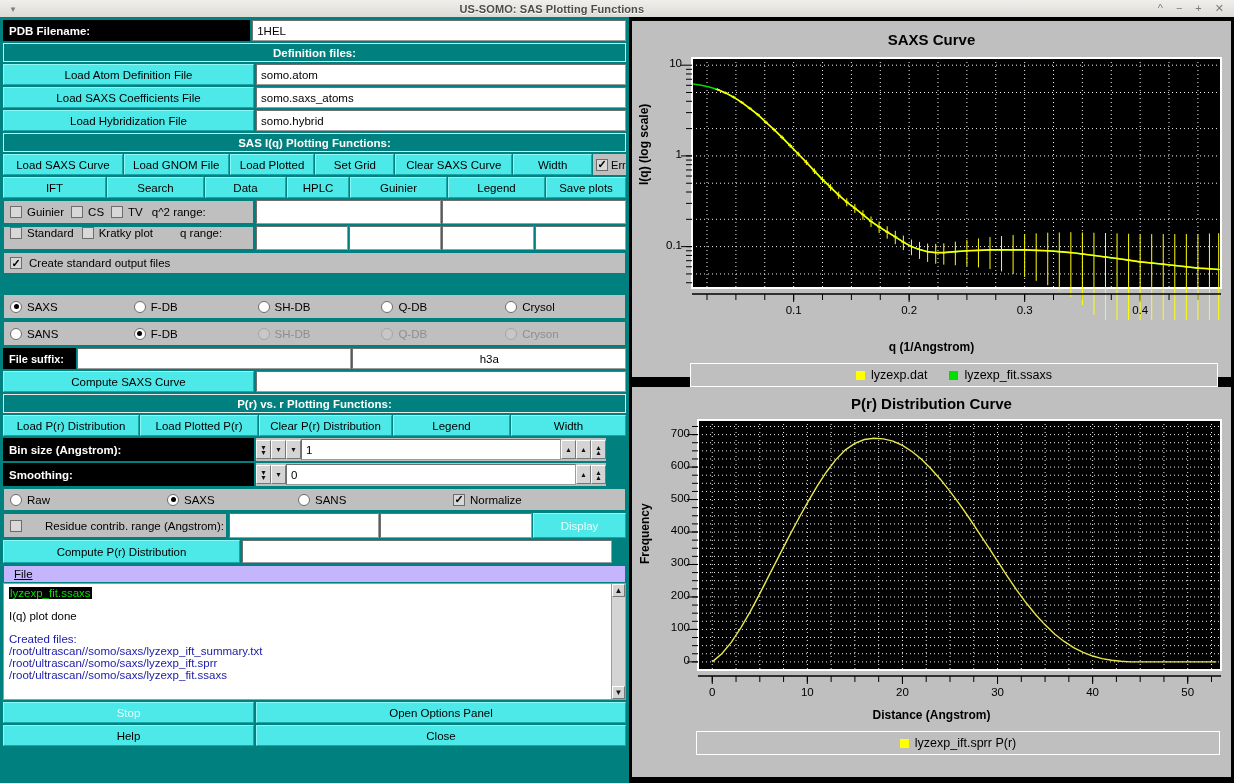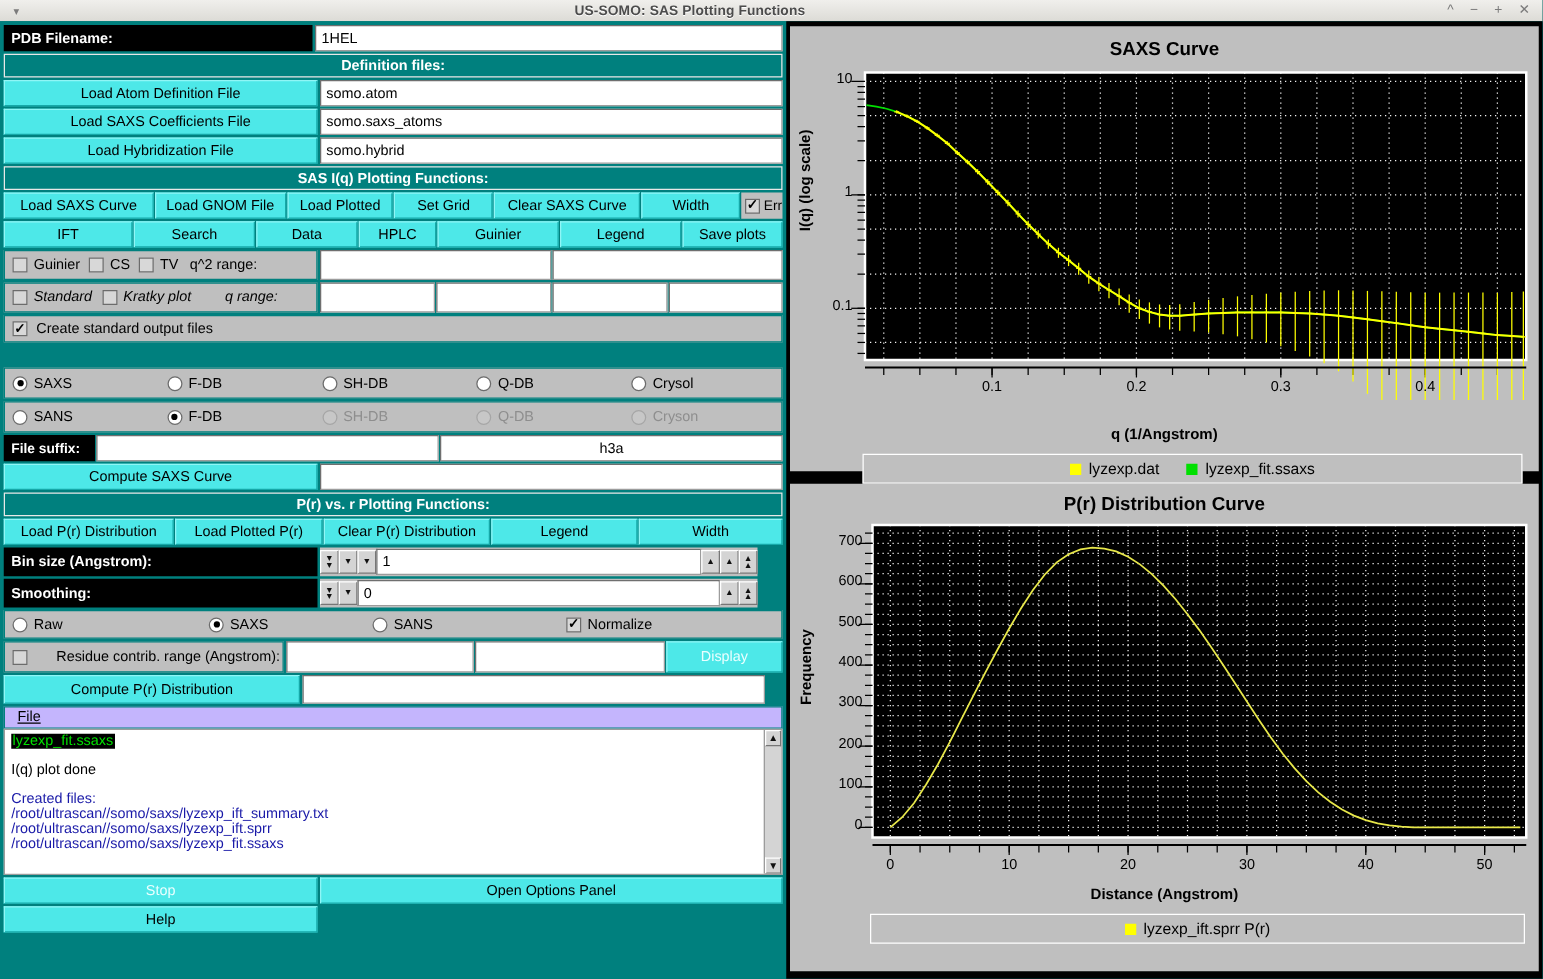--- a/index.html
+++ b/index.html
@@ -185,21 +185,21 @@
             <span class="chk"></span>
             <span>TV</span>
           </span>
           <span style="margin-left:2px">q^2 range:</span>
         </div>
         <div class="fld" style="width:186px;height:24px;line-height:24px;margin-left:2px"></div>
         <div class="fld" style="width:184px;height:24px;line-height:24px;margin-left:1px"></div>
       </div>
 
       <div class="row">
-        <div class="panel" style="width:251px;height:24px;display:flex;align-items:center;gap:8px;padding-left:6px;font-style:italic;">
+        <div class="panel" style="width:251px;height:24px;display:flex;align-items:flex-start;gap:8px;padding-left:6px;">
           <span class="opt">
             <span class="chk"></span>
             <span>Standard</span>
           </span>
           <span class="opt">
             <span class="chk"></span>
             <span>Kratky plot</span>
           </span>
           <span style="margin-left:19px">q range:</span>
         </div>
@@ -361,20 +361,21 @@
           <div class="sbtn">▼</div>
         </div>
       </div>
 
       <div class="row" style="margin-top:2px">
         <div class="btn dim" style="width:251px;height:21px;line-height:21px">Stop</div>
         <div class="btn" style="width:370px;height:21px;line-height:21px;margin-left:2px">Open Options Panel</div>
       </div>
       <div class="row">
         <div class="btn" style="width:251px;height:21px;line-height:21px">Help</div>
+        <div class="btn" style="width:370px;height:21px;line-height:21px;margin-left:2px">Close</div>
       </div>
 
     </div>
 
     <div class="right">
 
       <div class="plotwrap" style="left:3px;top:4px;width:599px;height:356px;">
         <div class="plot-title" style="margin-top:10px">SAXS Curve</div>
 
         <div style="position:relative;width:599px;height:272px;">

